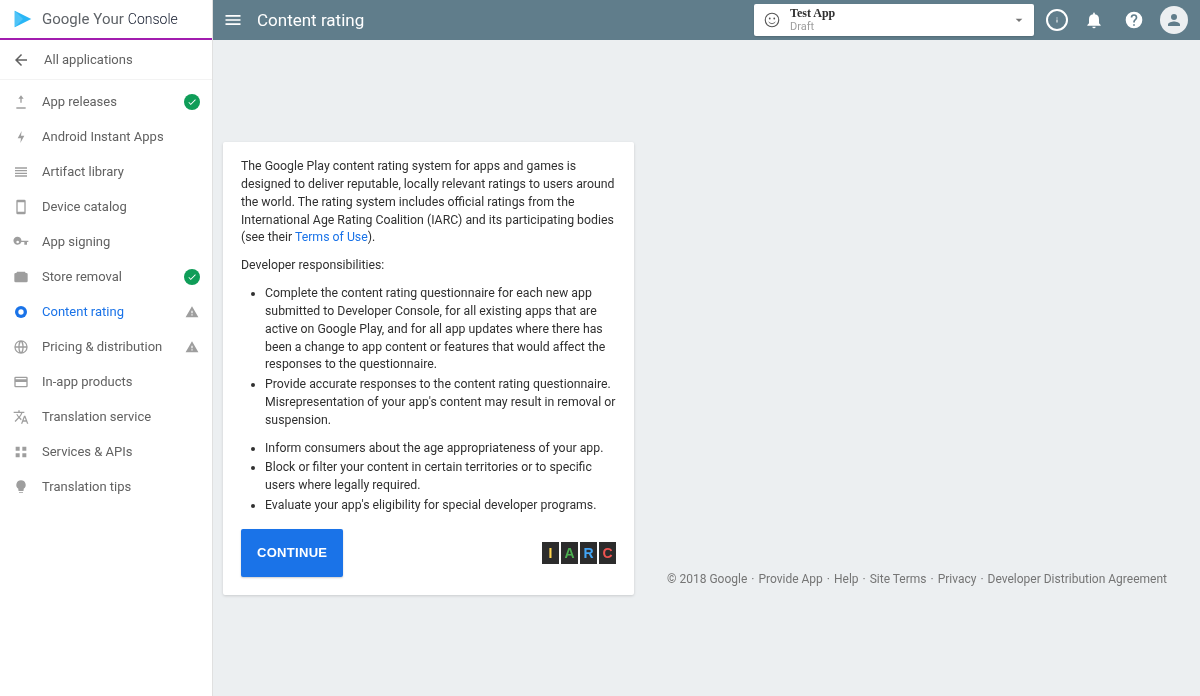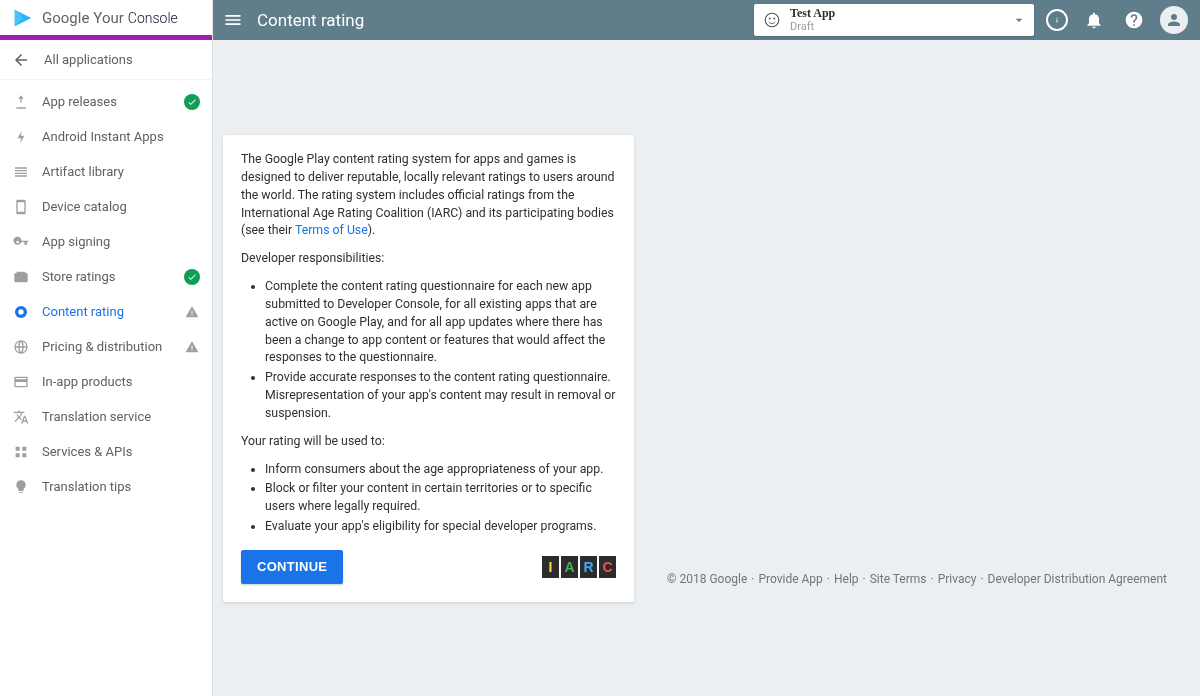--- a/index.html
+++ b/index.html
@@ -21,21 +21,21 @@
     display: flex;
     flex-direction: column;
     flex: 0 0 213px;
   }
   .brand {
     height: 40px;
     display: flex;
     align-items: center;
     padding: 0 12px;
     gap: 8px;
-    border-bottom: 5px solid #a21caf;
+    border-bottom: 2px solid #a21caf;
   }
   .brand-logo {
     width: 22px; height: 22px;
     display:flex; align-items:center; justify-content:center;
   }
   .brand-text { font-size: 15px; color:#5f6368; display:flex; gap:4px; align-items:baseline;}
   .brand-text .g { color:#5f6368; font-weight:400;}
   .brand-text .p { color:#5f6368; font-weight:400;}
   .brand-text .c { color:#0f172a; font-weight:300; font-size:14px;}
   .nav { padding-top: 4px; }
@@ -110,21 +110,21 @@
     line-height:1.45;
     margin-left: 10px;
   }
   .card p { margin-bottom: 10px; }
   .card ul { list-style: disc; padding-left: 24px; margin-bottom:10px;}
   .card ul li { margin-bottom:2px; }
   .card a { color:#1a73e8; text-decoration:none; cursor:pointer;}
   .card-footer { display:flex; align-items:center; margin-top:14px; }
   .btn {
     background:#1a73e8; color:#fff; border:none;
-    height:34px; padding:0 16px; font-size:13px; font-weight:600;
+    height:48px; padding:0 16px; font-size:13px; font-weight:600;
     letter-spacing:.3px; border-radius:2px; cursor:pointer;
     text-transform:uppercase;
     box-shadow:0 1px 2px rgba(0,0,0,.2);
   }
   .iarc { margin-left:auto; display:flex; gap:2px;}
   .iarc span { width:17px; height:22px; display:flex; align-items:center; justify-content:center; font-weight:700; font-size:14px; font-family:Arial, sans-serif; color:#fff; }
   .iarc .i { background:#2c2c2c; color:#ffd54f;}
   .iarc .a { background:#2c2c2c; color:#4caf50;}
   .iarc .r { background:#2c2c2c; color:#42a5f5;}
   .iarc .c { background:#2c2c2c; color:#ef5350;}
@@ -208,21 +208,21 @@
             </svg>
           </span>
         <span>App signing</span>
       </div>
       <div class="nav-item">
         <span class="nav-icon">
             <svg width="16" height="16" viewBox="0 0 24 24">
               <path d="M20 6H4a2 2 0 00-2 2v10a2 2 0 002 2h16a2 2 0 002-2V8a2 2 0 00-2-2zM6 4h12l1 2H5z"></path>
             </svg>
           </span>
-        <span>Store ratings</span>
+        <span>Store removal</span>
         <span class="nav-status">
             <span class="status-check">
               <svg width="10" height="10" viewBox="0 0 24 24">
                 <path d="M9 16.17L4.83 12 3.41 13.41 9 19l12-12-1.41-1.41z"></path>
               </svg>
             </span>
           </span>
       </div>
       <div class="nav-item active">
         <span class="nav-icon">
@@ -339,21 +339,20 @@
     <div class="content-wrap">
       <div class="card">
         <p>
           <span>The Google Play content rating system for apps and games is designed to deliver reputable, locally relevant ratings to users around the world. The rating system includes official ratings from the International Age Rating Coalition (IARC) and its participating bodies (see their </span><a>Terms of Use</a><span>).</span>
         </p>
         <p>Developer responsibilities:</p>
         <ul>
           <li>Complete the content rating questionnaire for each new app submitted to Developer Console, for all existing apps that are active on Google Play, and for all app updates where there has been a change to app content or features that would affect the responses to the questionnaire.</li>
           <li>Provide accurate responses to the content rating questionnaire. Misrepresentation of your app's content may result in removal or suspension.</li>
         </ul>
-        <p>Your rating will be used to:</p>
         <ul>
           <li>Inform consumers about the age appropriateness of your app.</li>
           <li>Block or filter your content in certain territories or to specific users where legally required.</li>
           <li>Evaluate your app's eligibility for special developer programs.</li>
         </ul>
         <div class="card-footer">
           <button class="btn">CONTINUE</button>
           <div class="iarc">
             <span class="i">I</span>
             <span class="a">A</span>

